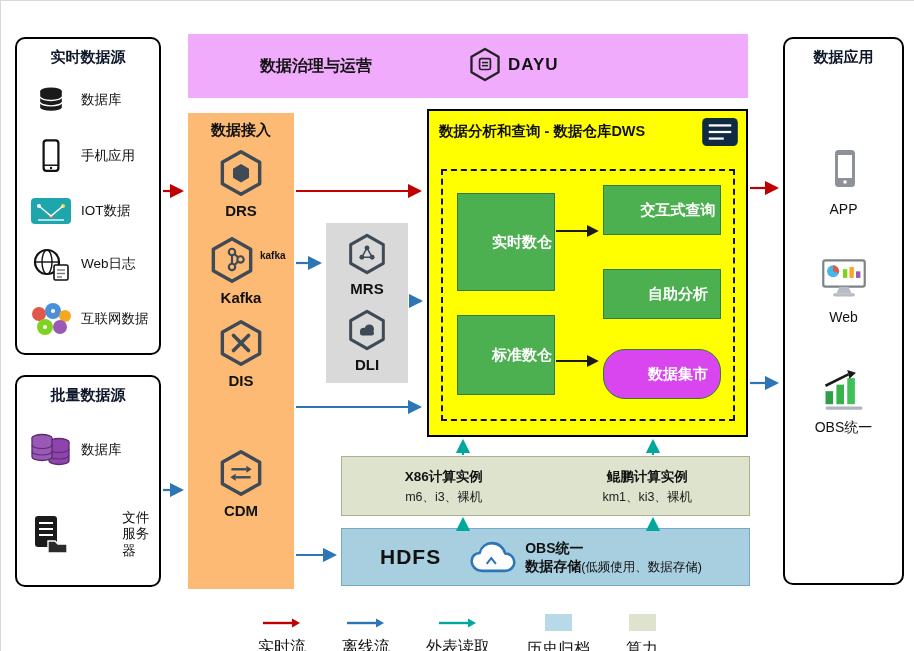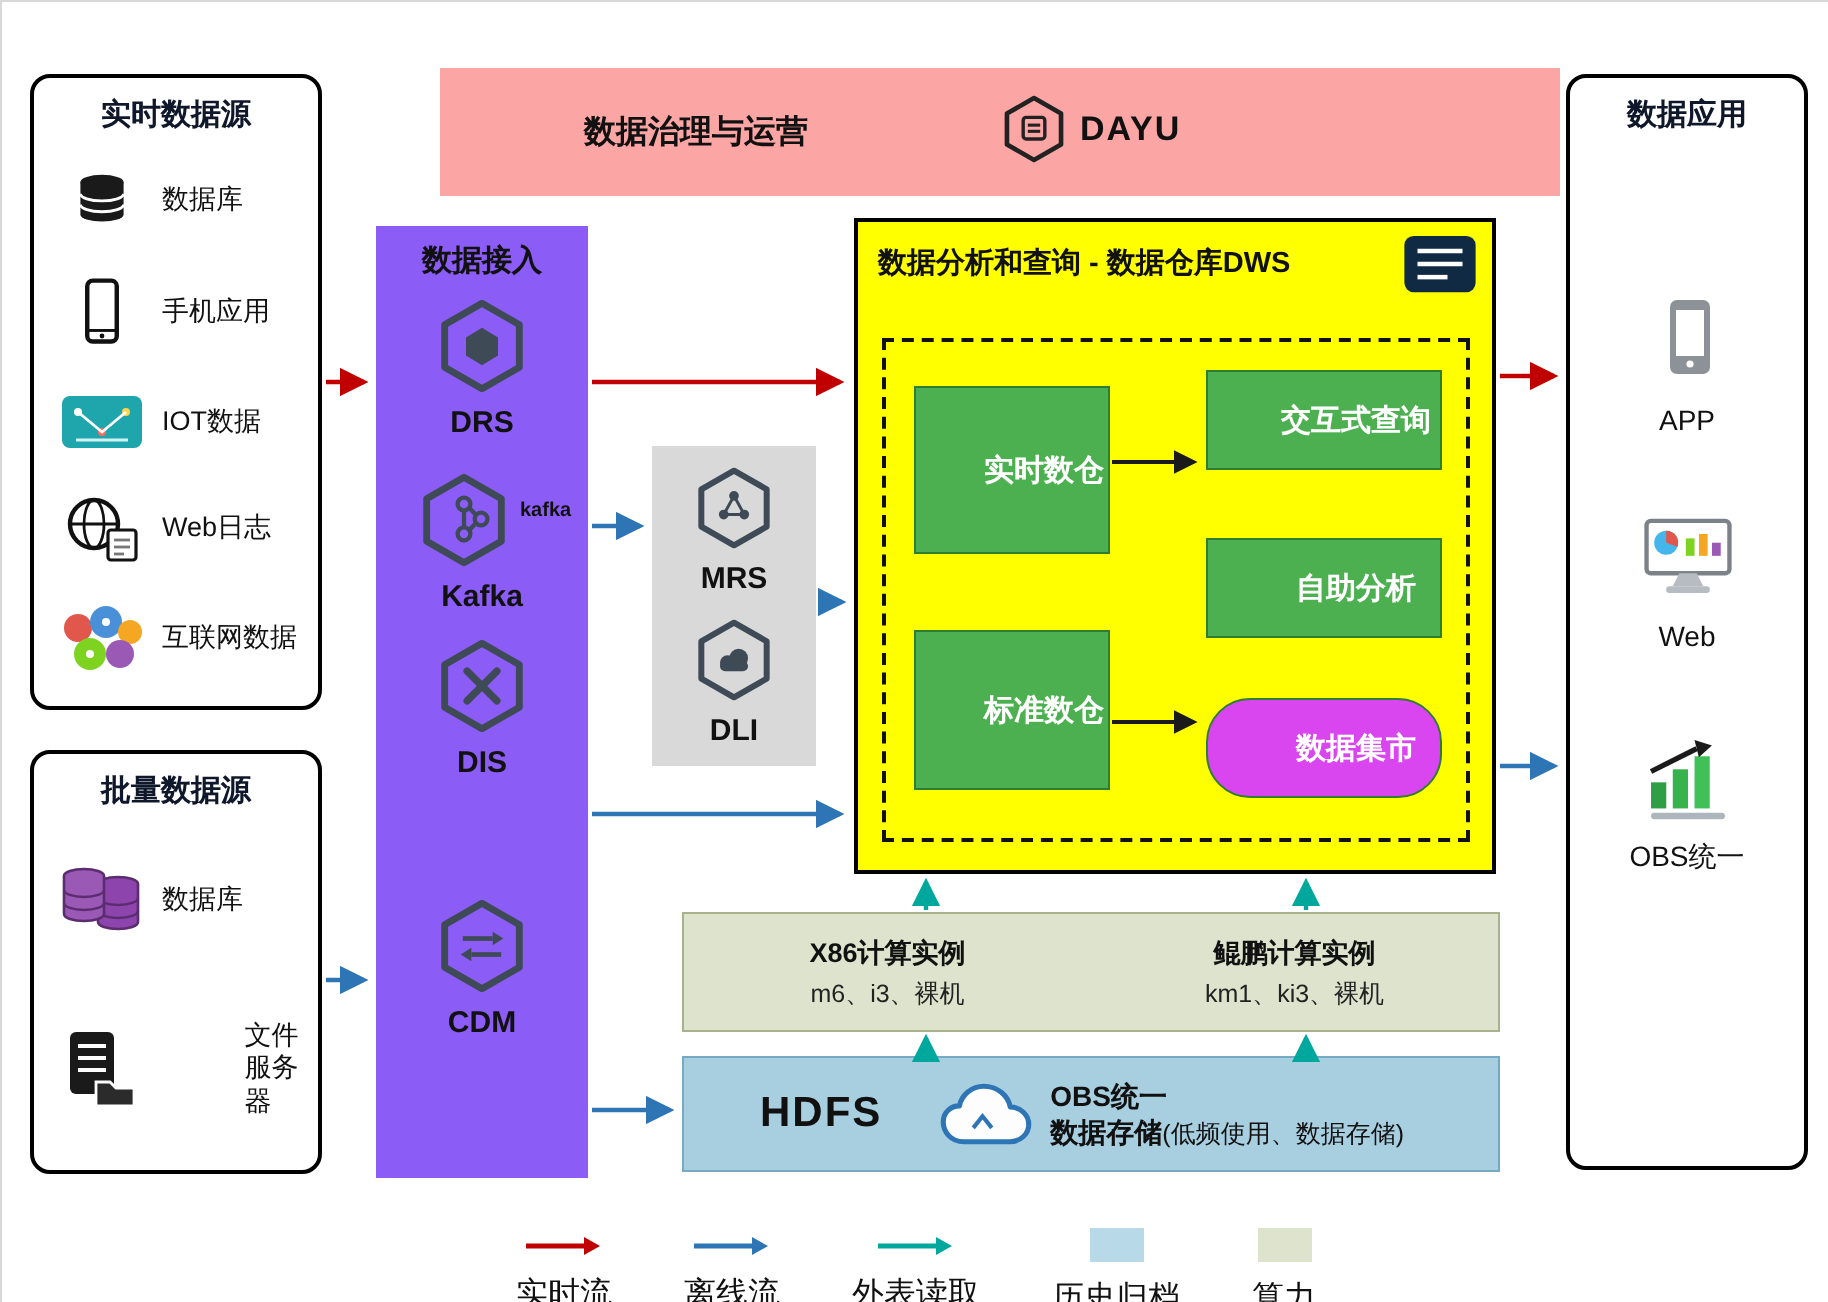--- a/index.html
+++ b/index.html
@@ -33,21 +33,21 @@
 
   
   .panel-gray{position:absolute;left:325px;top:222px;width:82px;height:160px;}
 
   
   .box-dws{position:absolute;left:426px;top:108px;width:321px;height:328px;border:2px solid #000;box-sizing:border-box;}
   .dws-title{position:absolute;left:10px;top:11px;font-size:14.5px;font-weight:bold;color:#111;}
   .dws-doc{position:absolute;right:7px;top:6px;}
   .dws-dashed{position:absolute;left:12px;top:58px;width:294px;height:252px;border:2px dashed #111;box-sizing:border-box;}
   .gblock{position:absolute;background:#4caf50;border:1px solid #2e7d32;color:#fff;font-size:15px;font-weight:bold;display:flex;align-items:center;justify-content:center;box-sizing:border-box;padding-left:32px;}
-  .g-rt{left:28px;top:82px;width:98px;height:84px;}
+  .g-rt{left:28px;top:82px;width:98px;height:98px;}
   .g-std{left:28px;top:204px;width:98px;height:80px;}
   .g-iq{left:174px;top:74px;width:118px;height:50px;}
   .g-sa{left:174px;top:158px;width:118px;height:50px;}
   .g-dm{left:174px;top:238px;width:118px;height:50px;}
 
   
   .box-compute{position:absolute;left:340px;top:455px;width:409px;height:60px;border:1px solid #a9b28c;box-sizing:border-box;display:flex;}
   .comp-col{width:50%;text-align:center;padding-top:11px;box-sizing:border-box;}
   .comp-title{font-size:13.5px;font-weight:bold;color:#111;}
   .comp-sub{font-size:12.5px;color:#222;margin-top:3px;}
@@ -74,21 +74,21 @@
   .aR{stroke:#c00000;stroke-width:2.2;}
   .aB{stroke:#2e75b6;stroke-width:2.2;}
   .aT{stroke:#00a79d;stroke-width:2.2;}
   .aK{stroke:#1a1a1a;stroke-width:2;}
 </style>
 </head>
 <body>
 
 <div class="canvas">
 
-  <div class="banner" style="background: #fca5a5; margin-left: 32px;">
+  <div class="banner" style="background: #f0abfc;">
     <span class="banner-title">数据治理与运营</span>
     <span class="banner-logo">
       <svg width="34" height="35" viewBox="0 0 44 45">
         <polygon points="22,2.5 39.5,12.5 39.5,32.5 22,42.5 4.5,32.5 4.5,12.5" fill="none" stroke="#222" stroke-width="3" stroke-linejoin="round"></polygon>
         <rect x="15" y="15" width="14" height="14" rx="2" fill="none" stroke="#222" stroke-width="2.2"></rect>
         <line x1="18" y1="20" x2="26" y2="20" stroke="#222" stroke-width="2"></line>
         <line x1="18" y1="24" x2="26" y2="24" stroke="#222" stroke-width="2"></line>
       </svg>
       <span class="banner-logo-text">DAYU</span>
     </span>
@@ -187,21 +187,21 @@
             <line x1="11" y1="21" x2="25" y2="21" stroke="#fff" stroke-width="2"></line>
             <path d="M20,27 h7 l3,3 h9 v9 h-19 z" fill="#2b2b2b" stroke="#fff" stroke-width="1.4"></path>
           </svg>
         </span>
         <span class="src-label preline">文件
 服务器</span>
       </div>
     </div>
   </div>
 
-  <div class="col-ingestion" style="background: #8b5cf6;">
+  <div class="col-ingestion" style="background: #fdba74;">
     <div class="col-title">数据接入</div>
 
     <div class="svc" style="top:36px;">
       <svg width="48" height="48" viewBox="0 0 44 45">
         <polygon points="22,2.5 39.5,12.5 39.5,32.5 22,42.5 4.5,32.5 4.5,12.5" fill="none" stroke="#3e4a56" stroke-width="3.2" stroke-linejoin="round"></polygon>
         <polygon points="22,14 29.5,18.5 29.5,27 22,31.5 14.5,27 14.5,18.5" fill="#3e4a56"></polygon>
       </svg>
       <div class="svc-label">DRS</div>
     </div>
 

